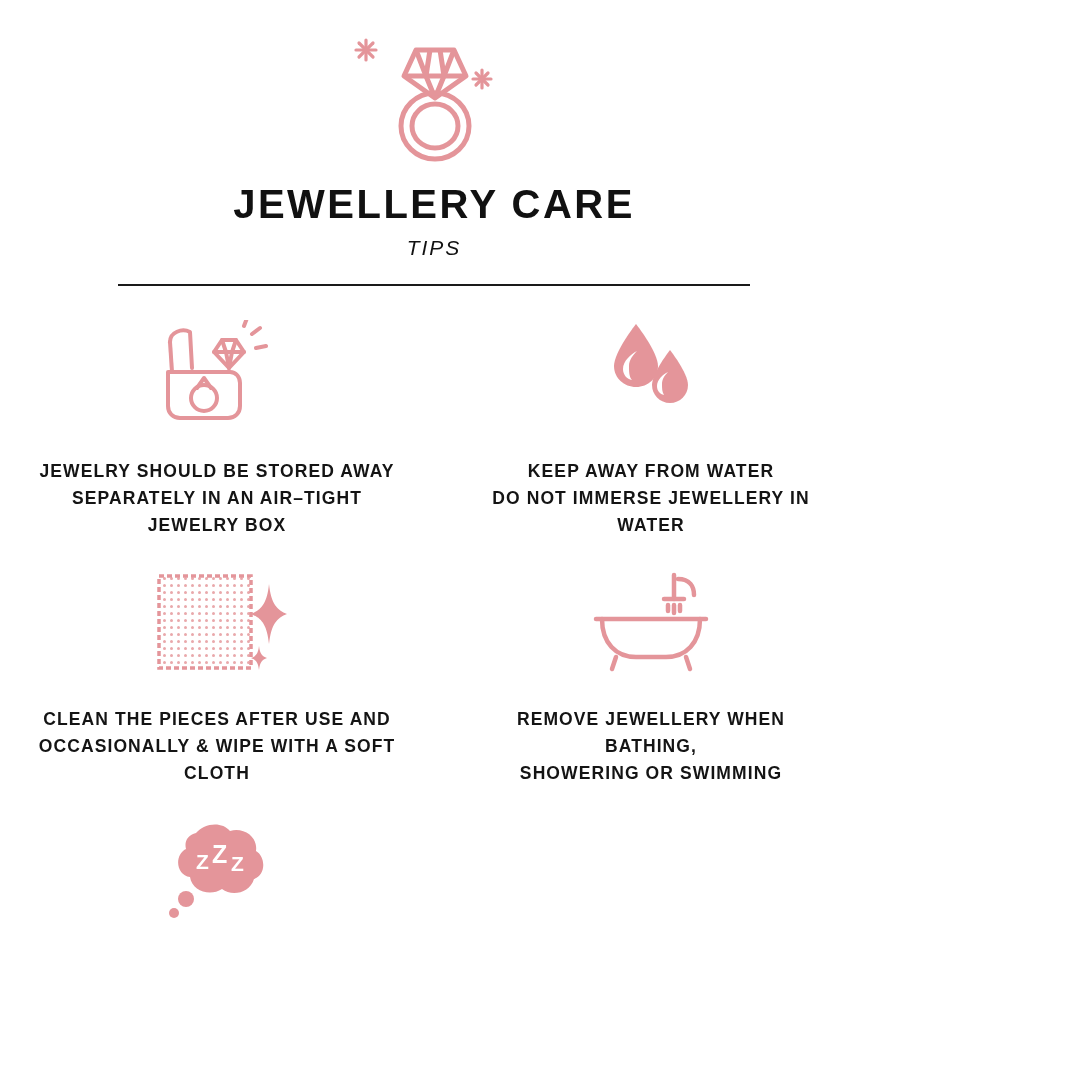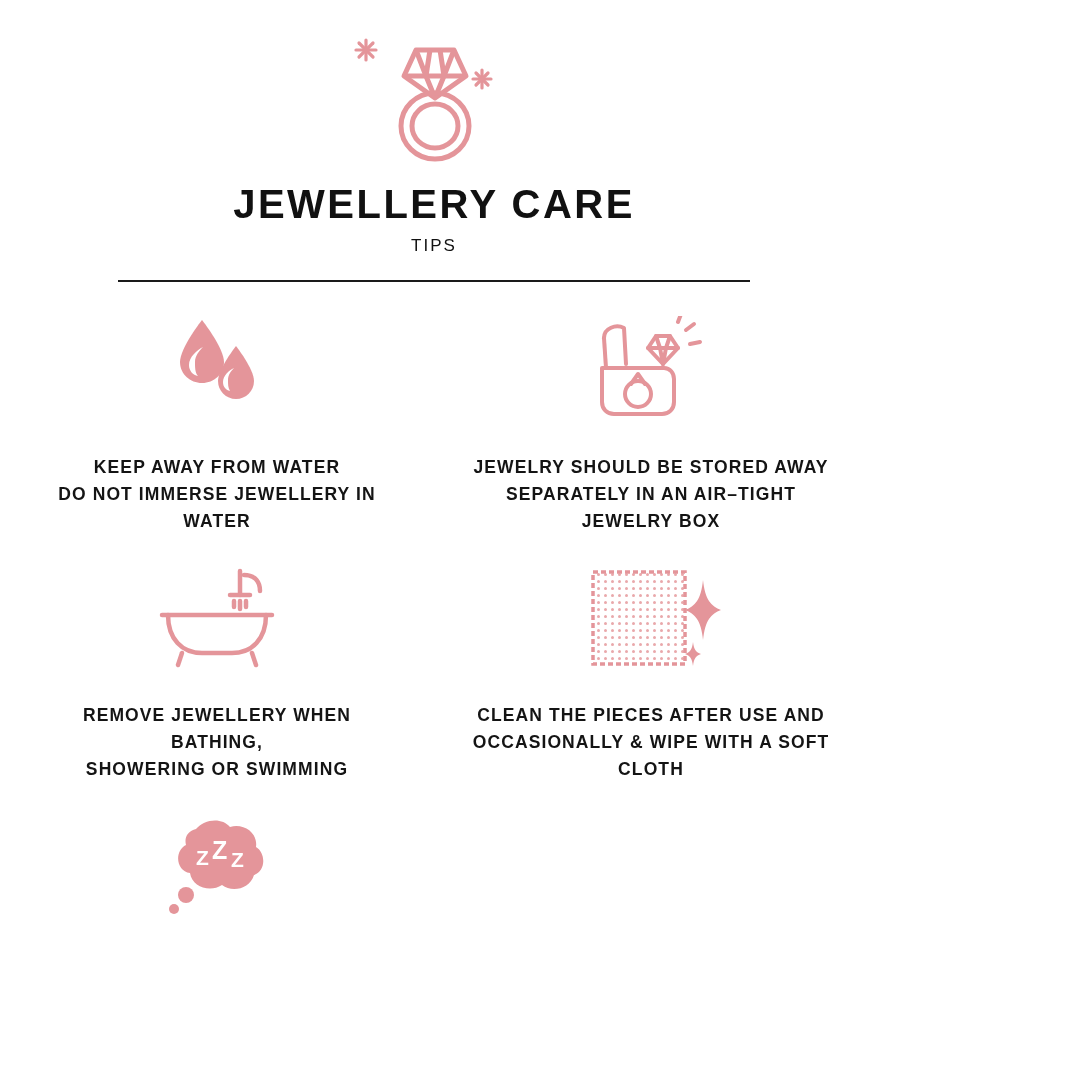--- a/index.html
+++ b/index.html
@@ -33,24 +33,25 @@
   .title {
     margin: 10px 0 0 0;
     font-size: 40px;
     font-weight: bold;
     letter-spacing: 2.5px;
     color: #111111;
     line-height: 1.1;
   }
   .subtitle {
     margin: 10px 0 4px 0;
-    font-size: 17px;
+    font-size: 21px;
     letter-spacing: 2px;
     color: #111111;
     font-weight: normal;
+    font-style: italic;
   }
   .divider {
     width: 632px;
     height: 2px;
     background: #1a1a1a;
     margin: 24px auto 0 auto;
   }
 
   
   .grid {
@@ -124,85 +125,63 @@
 
     <h1 class="title">JEWELLERY CARE</h1>
     <div class="subtitle">TIPS</div>
     <div class="divider"></div>
   </div>
 
   <div class="grid">
 
     <div class="tip">
       <div class="tip-icon">
+        <svg width="130" height="112" viewBox="0 0 130 112" fill="none" xmlns="http://www.w3.org/2000/svg">
+          <g stroke="#e4959a" stroke-width="4" stroke-linecap="round" stroke-linejoin="round" fill="none">
+
+            <path d="M18 22 C18 12 30 8 38 12 L40 48"></path>
+            <path d="M18 22 L20 52"></path>
+
+            <path d="M16 52 H78 C84 52 88 57 88 63 V86 C88 93 83 98 76 98 H28 C21 98 16 93 16 86 Z"></path>
+
+            <circle cx="52" cy="78" r="13"></circle>
+            <path d="M45 68 L52 58 L59 68"></path>
+
+            <path d="M70 20 L84 20 L92 32 L77 48 L62 32 Z"></path>
+            <path d="M62 32 H92"></path>
+            <path d="M70 20 L74 32 L77 48"></path>
+            <path d="M84 20 L80 32 L77 48"></path>
+
+            <path d="M100 14 L108 8"></path>
+            <path d="M104 28 L114 26"></path>
+            <path d="M92 6 L95 -2"></path>
+          </g>
+        </svg>
+      </div>
+      <div class="tip-text">JEWELRY SHOULD BE STORED AWAY
+SEPARATELY IN AN AIR–TIGHT JEWELRY BOX</div>
+    </div>
+
+    <div class="tip">
+      <div class="tip-icon">
         <svg width="110" height="112" viewBox="0 0 110 112" fill="none" xmlns="http://www.w3.org/2000/svg">
           <g fill="#e4959a">
             <path d="M40 4 C40 4 18 32 18 46 C18 58 28 67 40 67 C52 67 62 58 62 46 C62 32 40 4 40 4 Z"></path>
             <path d="M74 30 C74 30 56 53 56 65 C56 75 64 83 74 83 C84 83 92 75 92 65 C92 53 74 30 74 30 Z"></path>
           </g>
           <g fill="#ffffff">
             <path d="M33 46 C33 40 37 35 41 31 C35 34 27 41 27 49 C27 55 31 59 36 60 C33 57 33 51 33 46 Z"></path>
             <path d="M66 64 C66 59 69 55 72 52 C67 54 61 60 61 66 C61 71 64 74 68 75 C66 72 66 68 66 64 Z"></path>
           </g>
         </svg>
       </div>
       <div class="tip-text">KEEP AWAY FROM WATER
 DO NOT IMMERSE JEWELLERY IN WATER</div>
     </div>
 
-    <div class="tip">
-      <div class="tip-icon">
-        <svg width="130" height="112" viewBox="0 0 130 112" fill="none" xmlns="http://www.w3.org/2000/svg">
-          <g stroke="#e4959a" stroke-width="4" stroke-linecap="round" stroke-linejoin="round" fill="none">
-
-            <path d="M18 22 C18 12 30 8 38 12 L40 48"></path>
-            <path d="M18 22 L20 52"></path>
-
-            <path d="M16 52 H78 C84 52 88 57 88 63 V86 C88 93 83 98 76 98 H28 C21 98 16 93 16 86 Z"></path>
-
-            <circle cx="52" cy="78" r="13"></circle>
-            <path d="M45 68 L52 58 L59 68"></path>
-
-            <path d="M70 20 L84 20 L92 32 L77 48 L62 32 Z"></path>
-            <path d="M62 32 H92"></path>
-            <path d="M70 20 L74 32 L77 48"></path>
-            <path d="M84 20 L80 32 L77 48"></path>
-
-            <path d="M100 14 L108 8"></path>
-            <path d="M104 28 L114 26"></path>
-            <path d="M92 6 L95 -2"></path>
-          </g>
-        </svg>
-      </div>
-      <div class="tip-text">JEWELRY SHOULD BE STORED AWAY
-SEPARATELY IN AN AIR–TIGHT JEWELRY BOX</div>
-    </div>
-
-
-    <div class="tip">
-      <div class="tip-icon">
-        <svg width="130" height="110" viewBox="0 0 130 110" fill="none" xmlns="http://www.w3.org/2000/svg">
-          <g stroke="#e4959a" stroke-width="4.5" stroke-linecap="round" stroke-linejoin="round" fill="none">
-
-            <path d="M92 10 C104 10 108 18 108 26"></path>
-            <path d="M88 6 L88 30"></path>
-            <path d="M78 30 H98"></path>
-            <path d="M82 36 L82 42 M88 36 L88 44 M94 36 L94 42"></path>
-
-            <path d="M10 50 H120"></path>
-            <path d="M16 50 C16 74 30 88 50 88 H80 C100 88 114 74 114 50"></path>
-
-            <path d="M30 88 L26 100"></path>
-            <path d="M100 88 L104 100"></path>
-          </g>
-        </svg>
-      </div>
-      <div class="tip-text">REMOVE JEWELLERY WHEN BATHING,
-SHOWERING OR SWIMMING</div>
-    </div>
 
     <div class="tip">
       <div class="tip-icon">
         <svg width="140" height="112" viewBox="0 0 140 112" fill="none" xmlns="http://www.w3.org/2000/svg">
           <defs>
             <pattern id="clothdots" width="7" height="7" patternUnits="userSpaceOnUse">
               <circle cx="3.5" cy="3.5" r="1.5" fill="#e9a8ab"></circle>
             </pattern>
           </defs>
 
@@ -213,20 +192,42 @@
           <path d="M112 78 C113 86 115 88 120 90 C115 92 113 94 112 102 C111 94 109 92 104 90 C109 88 111 86 112 78 Z" fill="#e4959a"></path>
         </svg>
       </div>
       <div class="tip-text">CLEAN THE PIECES AFTER USE AND
 OCCASIONALLY &amp; WIPE WITH A SOFT CLOTH</div>
     </div>
 
     <div class="tip">
       <div class="tip-icon">
         <svg width="130" height="110" viewBox="0 0 130 110" fill="none" xmlns="http://www.w3.org/2000/svg">
+          <g stroke="#e4959a" stroke-width="4.5" stroke-linecap="round" stroke-linejoin="round" fill="none">
+
+            <path d="M92 10 C104 10 108 18 108 26"></path>
+            <path d="M88 6 L88 30"></path>
+            <path d="M78 30 H98"></path>
+            <path d="M82 36 L82 42 M88 36 L88 44 M94 36 L94 42"></path>
+
+            <path d="M10 50 H120"></path>
+            <path d="M16 50 C16 74 30 88 50 88 H80 C100 88 114 74 114 50"></path>
+
+            <path d="M30 88 L26 100"></path>
+            <path d="M100 88 L104 100"></path>
+          </g>
+        </svg>
+      </div>
+      <div class="tip-text">REMOVE JEWELLERY WHEN BATHING,
+SHOWERING OR SWIMMING</div>
+    </div>
+
+    <div class="tip">
+      <div class="tip-icon">
+        <svg width="130" height="110" viewBox="0 0 130 110" fill="none" xmlns="http://www.w3.org/2000/svg">
           <g fill="#e4959a">
 
             <path d="M44 16 C52 6 70 4 78 14 C92 10 106 20 104 34 C114 40 114 58 102 62 C98 76 80 80 70 72
                      C58 80 40 74 38 60 C24 58 22 38 34 32 C32 24 36 18 44 16 Z"></path>
 
             <circle cx="34" cy="82" r="8"></circle>
             <circle cx="22" cy="96" r="5"></circle>
           </g>
 
           <g fill="#ffffff" font-family="Liberation Sans, sans-serif" font-weight="bold">

